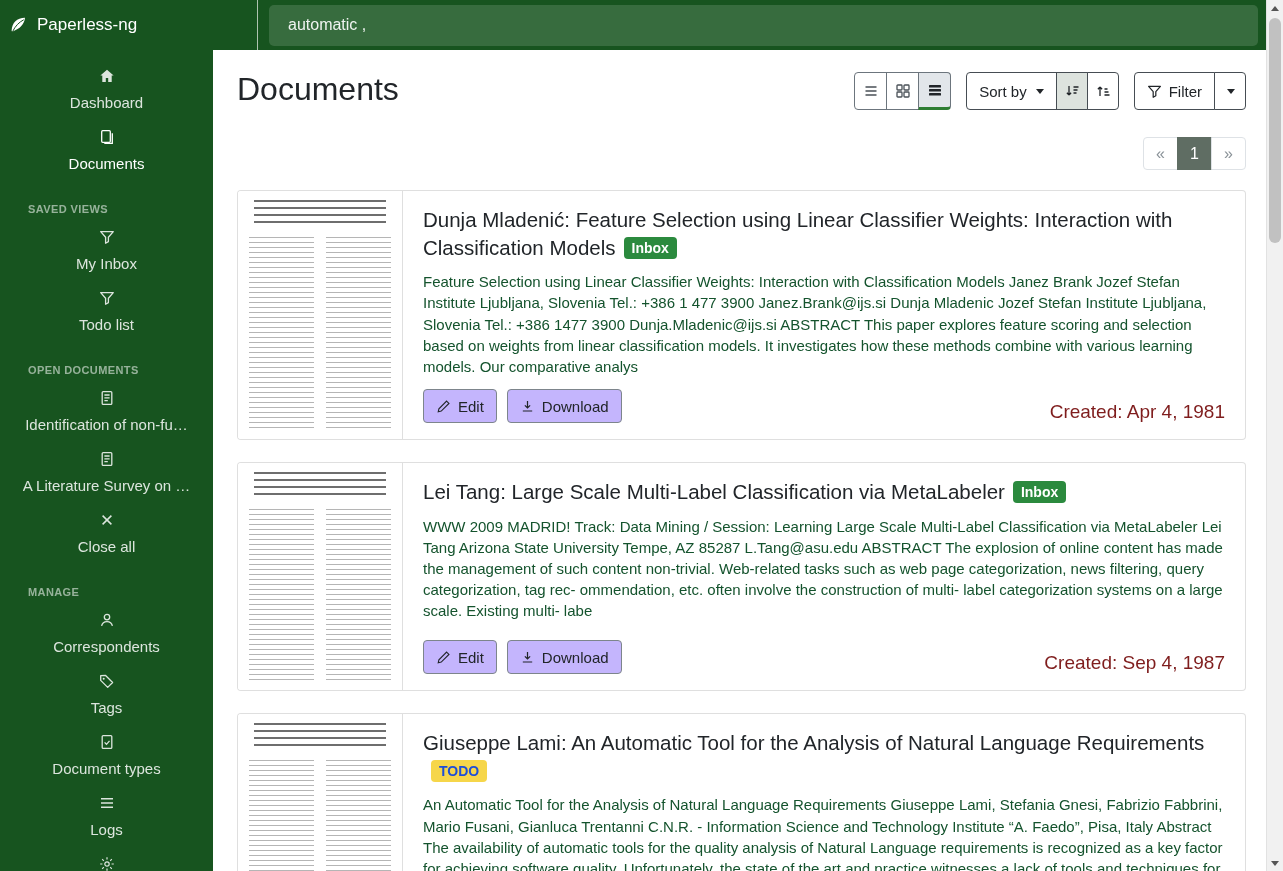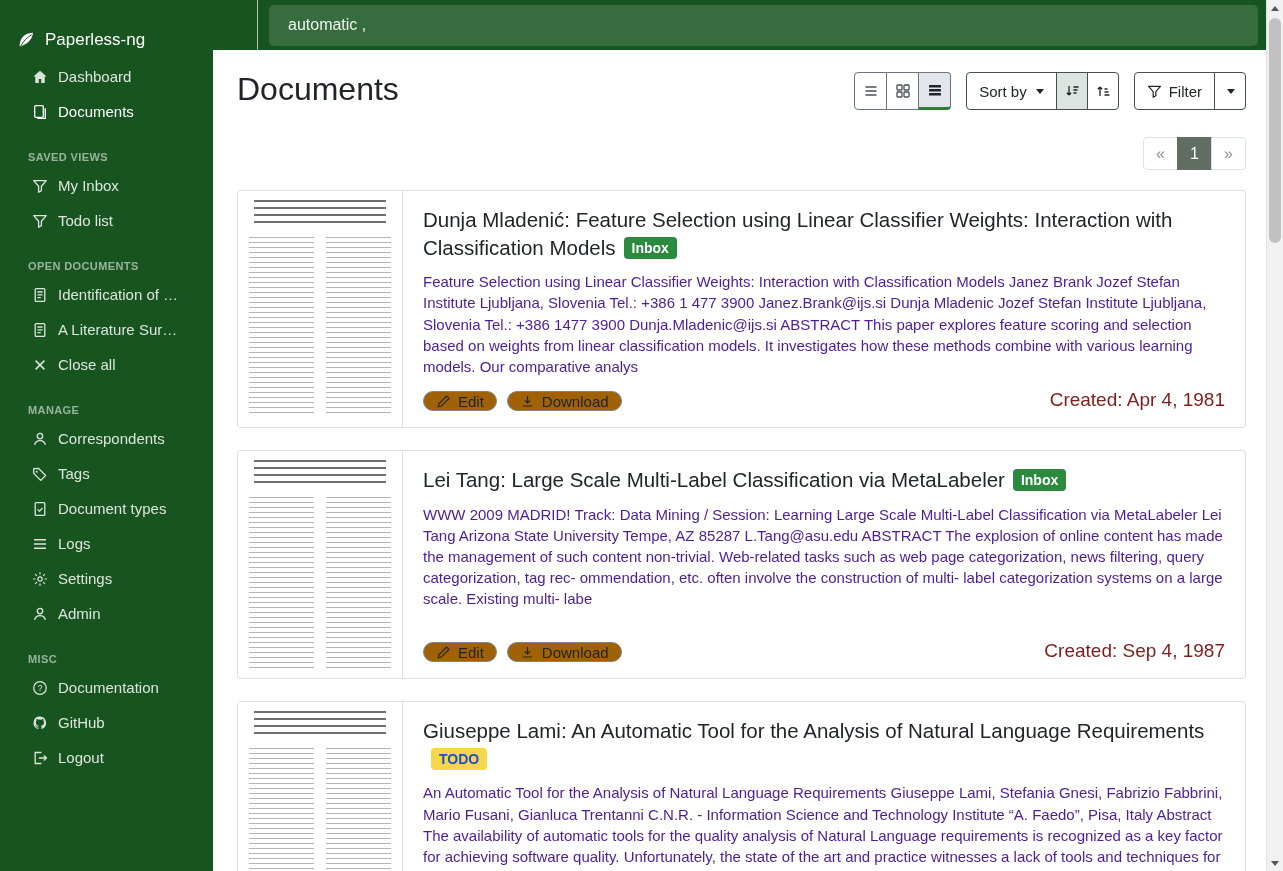--- a/index.html
+++ b/index.html
@@ -7,28 +7,28 @@
     --green-accent:#2e7d32;
     --border:#dee2e6;
     --card-border:rgba(0,0,0,.125);
   }
   *{margin:0;padding:0;box-sizing:border-box;}
   html,body{width:1283px;height:871px;overflow:hidden;}
   body{font-family:"Liberation Sans",sans-serif;background:#fff;position:relative;color:#212529;}
 
   
   .navbar{position:absolute;top:0;left:0;width:1266px;height:50px;background:var(--green);display:flex;align-items:stretch;z-index:6;}
-  .brand{width:213px;flex:0 0 213px;display:flex;align-items:flex-end;gap:9px;padding:0 16px;color:#fff;font-size:17px;}
+  .brand{width:213px;flex:0 0 213px;display:flex;align-items:center;gap:9px;padding:0 8px;color:#fff;font-size:17px;}
   .search-wrap{flex:1;display:flex;align-items:center;border-left:1px solid rgba(255,255,255,.65);padding:4px 8px 4px 11px;margin-left:44px;}
   .search-input{width:100%;height:41px;background:rgba(255,255,255,.14);border:none;border-radius:5px;color:rgba(255,255,255,.92);font-size:16px;padding:0 19px;outline:none;font-family:inherit;}
 
   
   .layout{position:absolute;top:50px;left:0;width:1266px;bottom:0;display:flex;}
   .sidebar{width:213px;flex:0 0 213px;background:var(--green);padding-top:9px;overflow:hidden;}
-  .nav-item{display:flex;align-items:center;gap:10px;padding:9px 32px;color:rgba(255,255,255,.85);font-size:15px;cursor:pointer;white-space:nowrap;overflow:hidden;}
+  .nav-item{display:flex;align-items:center;gap:10px;padding:9px 16px;color:rgba(255,255,255,.85);font-size:15px;cursor:pointer;white-space:nowrap;overflow:hidden;flex-direction:column;}
   .nav-item.active{color:#fff;}
   .nav-item .icon{width:16px;height:16px;flex:0 0 16px;display:inline-flex;align-items:center;justify-content:center;}
   .nav-item .lbl{overflow:hidden;text-overflow:ellipsis;}
   .nav-section{margin:22px 28px 5px;font-size:11px;letter-spacing:.4px;color:rgba(255,255,255,.55);font-weight:bold;}
 
   .content{flex:1;background:#fff;padding:20px 20px 0 24px;overflow:hidden;display:flex;flex-direction:column;}
 
   
   .header-row{display:flex;justify-content:space-between;align-items:flex-start;}
   .page-title{font-size:32px;font-weight:400;color:#212529;line-height:1.2;}
@@ -60,24 +60,24 @@
   .thumb::before{content:"";position:absolute;left:16px;right:16px;top:9px;height:28px;
     background:repeating-linear-gradient(to bottom,#6e6e6e 0 2px,transparent 2px 7px);}
   .thumb::after{content:"";position:absolute;left:11px;right:11px;top:46px;bottom:10px;
     background-image:repeating-linear-gradient(to bottom,#b5b5b5 0 1px,transparent 1px 5px),repeating-linear-gradient(to bottom,#b5b5b5 0 1px,transparent 1px 5px);
     background-size:46% 100%,46% 100%;background-position:left top,right top;background-repeat:no-repeat;}
   .card-body{flex:1;min-width:0;display:flex;flex-direction:column;padding:15px 20px 16px;}
   .card-title{font-size:20.5px;font-weight:400;color:#212529;line-height:1.35;cursor:pointer;}
   .badge{display:inline-block;padding:3px 8px;border-radius:4px;font-size:14px;font-weight:bold;margin-left:8px;vertical-align:2px;cursor:pointer;line-height:1.15;text-align:center;}
   .badge-inbox{background:#2b8a3e;color:#fff;}
   .badge-todo{background:#f6d64a;color:#1d4ed8;}
-  .card-excerpt{margin-top:10px;font-size:15px;line-height:1.41;color:#4c1d95;}
+  .card-excerpt{margin-top:10px;font-size:15px;line-height:1.41;color:#14532d;}
   .card-footer-row{margin-top:auto;display:flex;justify-content:space-between;align-items:flex-end;padding-top:12px;}
   .actions{display:flex;gap:10px;}
-  .action-btn{border:1px solid #7d858c;background:#a16207;color:#212529;border-radius:12px;height:20px;padding:0 12px;font-size:15px;display:inline-flex;align-items:center;gap:7px;cursor:pointer;font-family:inherit;}
+  .action-btn{border:1px solid #7d858c;background:#c4b5fd;color:#212529;border-radius:4px;height:34px;padding:0 12px;font-size:15px;display:inline-flex;align-items:center;gap:7px;cursor:pointer;font-family:inherit;}
   .created{color:#7f1d1d;font-size:19px;white-space:nowrap;text-align:center;}
   .created:empty{display:none;}
 
   
   .scrollbar{position:absolute;top:0;right:0;width:17px;height:871px;background:#f1f1f1;border-left:1px solid #e2e2e2;z-index:10;}
   .scroll-arrow{position:absolute;left:0;width:16px;height:16px;display:flex;align-items:center;justify-content:center;cursor:pointer;}
   .scroll-arrow.up{top:0;}
   .scroll-arrow.down{bottom:0;}
   .tri-up{width:0;height:0;border-left:4px solid transparent;border-right:4px solid transparent;border-bottom:5px solid #555;}
   .tri-down{width:0;height:0;border-left:4px solid transparent;border-right:4px solid transparent;border-top:5px solid #555;}

